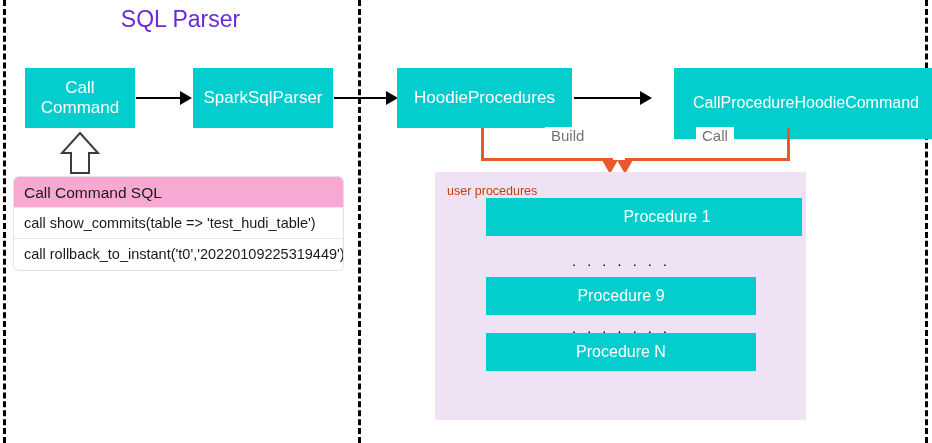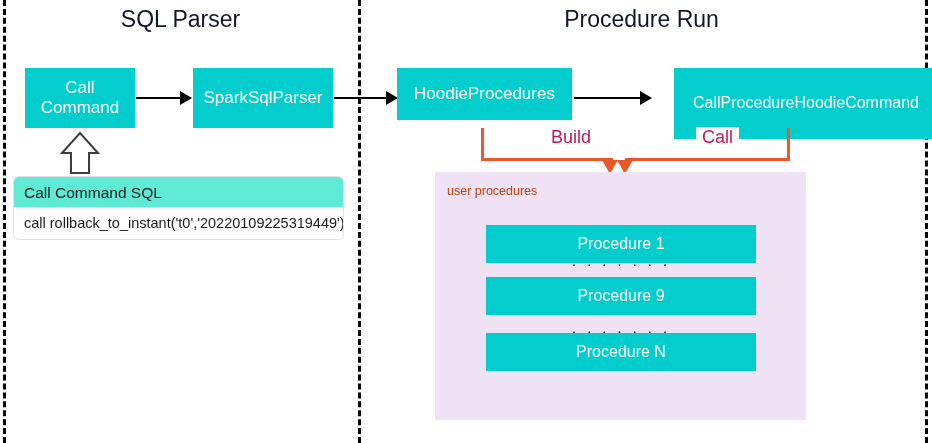--- a/index.html
+++ b/index.html
@@ -22,21 +22,21 @@
     position: absolute;
     top: 0;
     width: 0;
     height: 443px;
     border-left: 3px dashed #000000;
   }
   .section-title {
     position: absolute;
     text-align: center;
     font-size: 23px;
-    color: #0f172a;
+    color: #6d28d9;
     white-space: nowrap;
   }
   .tealbox {
     position: absolute;
     background: #03CDCD;
     color: #ffffff;
     display: flex;
     align-items: center;
     justify-content: center;
     text-align: center;
@@ -78,21 +78,21 @@
   }
   .sql-row {
     padding: 6px 10px;
     font-size: 14.5px;
     color: #1a1a1a;
     border-bottom: 1px solid #e8e8e8;
     white-space: nowrap;
     box-sizing: border-box;
   }
   .sql-row.header {
-    background: #5eead4;
+    background: #f9a8d4;
     font-size: 15.5px;
     height: 31px;
     line-height: 19px;
   }
   .sql-row.body { height: 31px; line-height: 19px; background: #ffffff; }
   .sql-row.last { border-bottom: none; border-radius: 0 0 5px 5px; }
 
   
   .oline {
     position: absolute;
@@ -103,22 +103,22 @@
   .oarrow {
     position: absolute;
     width: 0;
     height: 0;
     border-left: 8px solid transparent;
     border-right: 8px solid transparent;
     border-top: 14px solid #E8582A;
   }
   .edge-label {
     position: absolute;
-    font-size: 18px;
-    color: #be185d;
+    font-size: 15px;
+    color: #737373;
     background: #ffffff;
     padding: 0 6px;
     white-space: nowrap;
   }
   
   .proc-panel {
     position: absolute;
     left: 435px;
     top: 172px;
     width: 371px;
@@ -159,73 +159,73 @@
 </head>
 <body>
 
 <div id="canvas">
 
   <div class="vdash" style="left:3px;"></div>
   <div class="vdash" style="left:358px;"></div>
   <div class="vdash" style="left:925px;"></div>
 
   <div class="section-title" style="left:3px; top:6px; width:355px;">SQL Parser</div>
-  <div class="section-title" style="left:358px; top:6px; width:567px;">Procedure Run</div>
 
   <div class="tealbox" style="left:25px; top:68px; width:110px; height:60px; flex-direction:column;">
     <span>Call</span>
     <span>Command</span>
   </div>
 
   <div class="arrow-line" style="left:136px; top:97px; width:46px;"></div>
   <div class="arrow-head" style="left:180px; top:91px;"></div>
 
   <div class="tealbox" style="left:193px; top:68px; width:140px; height:60px;">
     <span>SparkSqlParser</span>
   </div>
 
   <div class="arrow-line" style="left:334px; top:97px; width:56px;"></div>
   <div class="arrow-head" style="left:386px; top:91px;"></div>
 
-  <div class="tealbox" style="left:397px; top:68px; width:175px; height:52px;">
+  <div class="tealbox" style="left:397px; top:68px; width:175px; height:60px;">
     <span>HoodieProcedures</span>
   </div>
 
   <div class="arrow-line" style="left:574px; top:97px; width:70px;"></div>
   <div class="arrow-head" style="left:640px; top:91px;"></div>
 
   <div class="tealbox small" style="left:674px; top:68px; width:264px; height:71px;">
     <span>CallProcedureHoodieCommand</span>
   </div>
 
   <svg class="up-arrow" style="left:60px; top:131px;" viewBox="0 0 40 44">
     <polygon points="20,2 38,22 29,22 29,42 11,42 11,22 2,22" fill="#ffffff" stroke="#3d3d3d" stroke-width="2"></polygon>
   </svg>
 
   <div class="sql-table">
     <div class="sql-row header">Call Command SQL</div>
+    <div class="sql-row body">call show_commits(table =&gt; 'test_hudi_table')</div>
     <div class="sql-row body last">call rollback_to_instant('t0','20220109225319449')</div>
   </div>
 
   <div class="oline v" style="left:481px; top:128px; height:32px;"></div>
   <div class="oline h" style="left:481px; top:158px; width:131px;"></div>
   <div class="oline v" style="left:610px; top:158px; height:10px;"></div>
   <div class="oarrow" style="left:602px; top:160px;"></div>
   <div class="edge-label" style="left:545px; top:127px;">Build</div>
 
   <div class="oline v" style="left:787px; top:128px; height:32px;"></div>
   <div class="oline h" style="left:625px; top:158px; width:165px;"></div>
   <div class="oline v" style="left:625px; top:158px; height:10px;"></div>
   <div class="oarrow" style="left:617px; top:160px;"></div>
   <div class="edge-label" style="left:696px; top:127px;">Call</div>
 
   <div class="proc-panel">
     <div class="panel-label">user procedures</div>
 
-    <div class="proc-box" style="top:53px;">
+    <div class="proc-box" style="top:26px;padding-left:46px;">
       <span>Procedure 1</span>
     </div>
 
     <div class="dots" style="top:83px;">· · · · · · ·</div>
 
     <div class="proc-box" style="top:105px;">
       <span>Procedure 9</span>
     </div>
 
     <div class="dots" style="top:150px;">· · · · · · ·</div>

